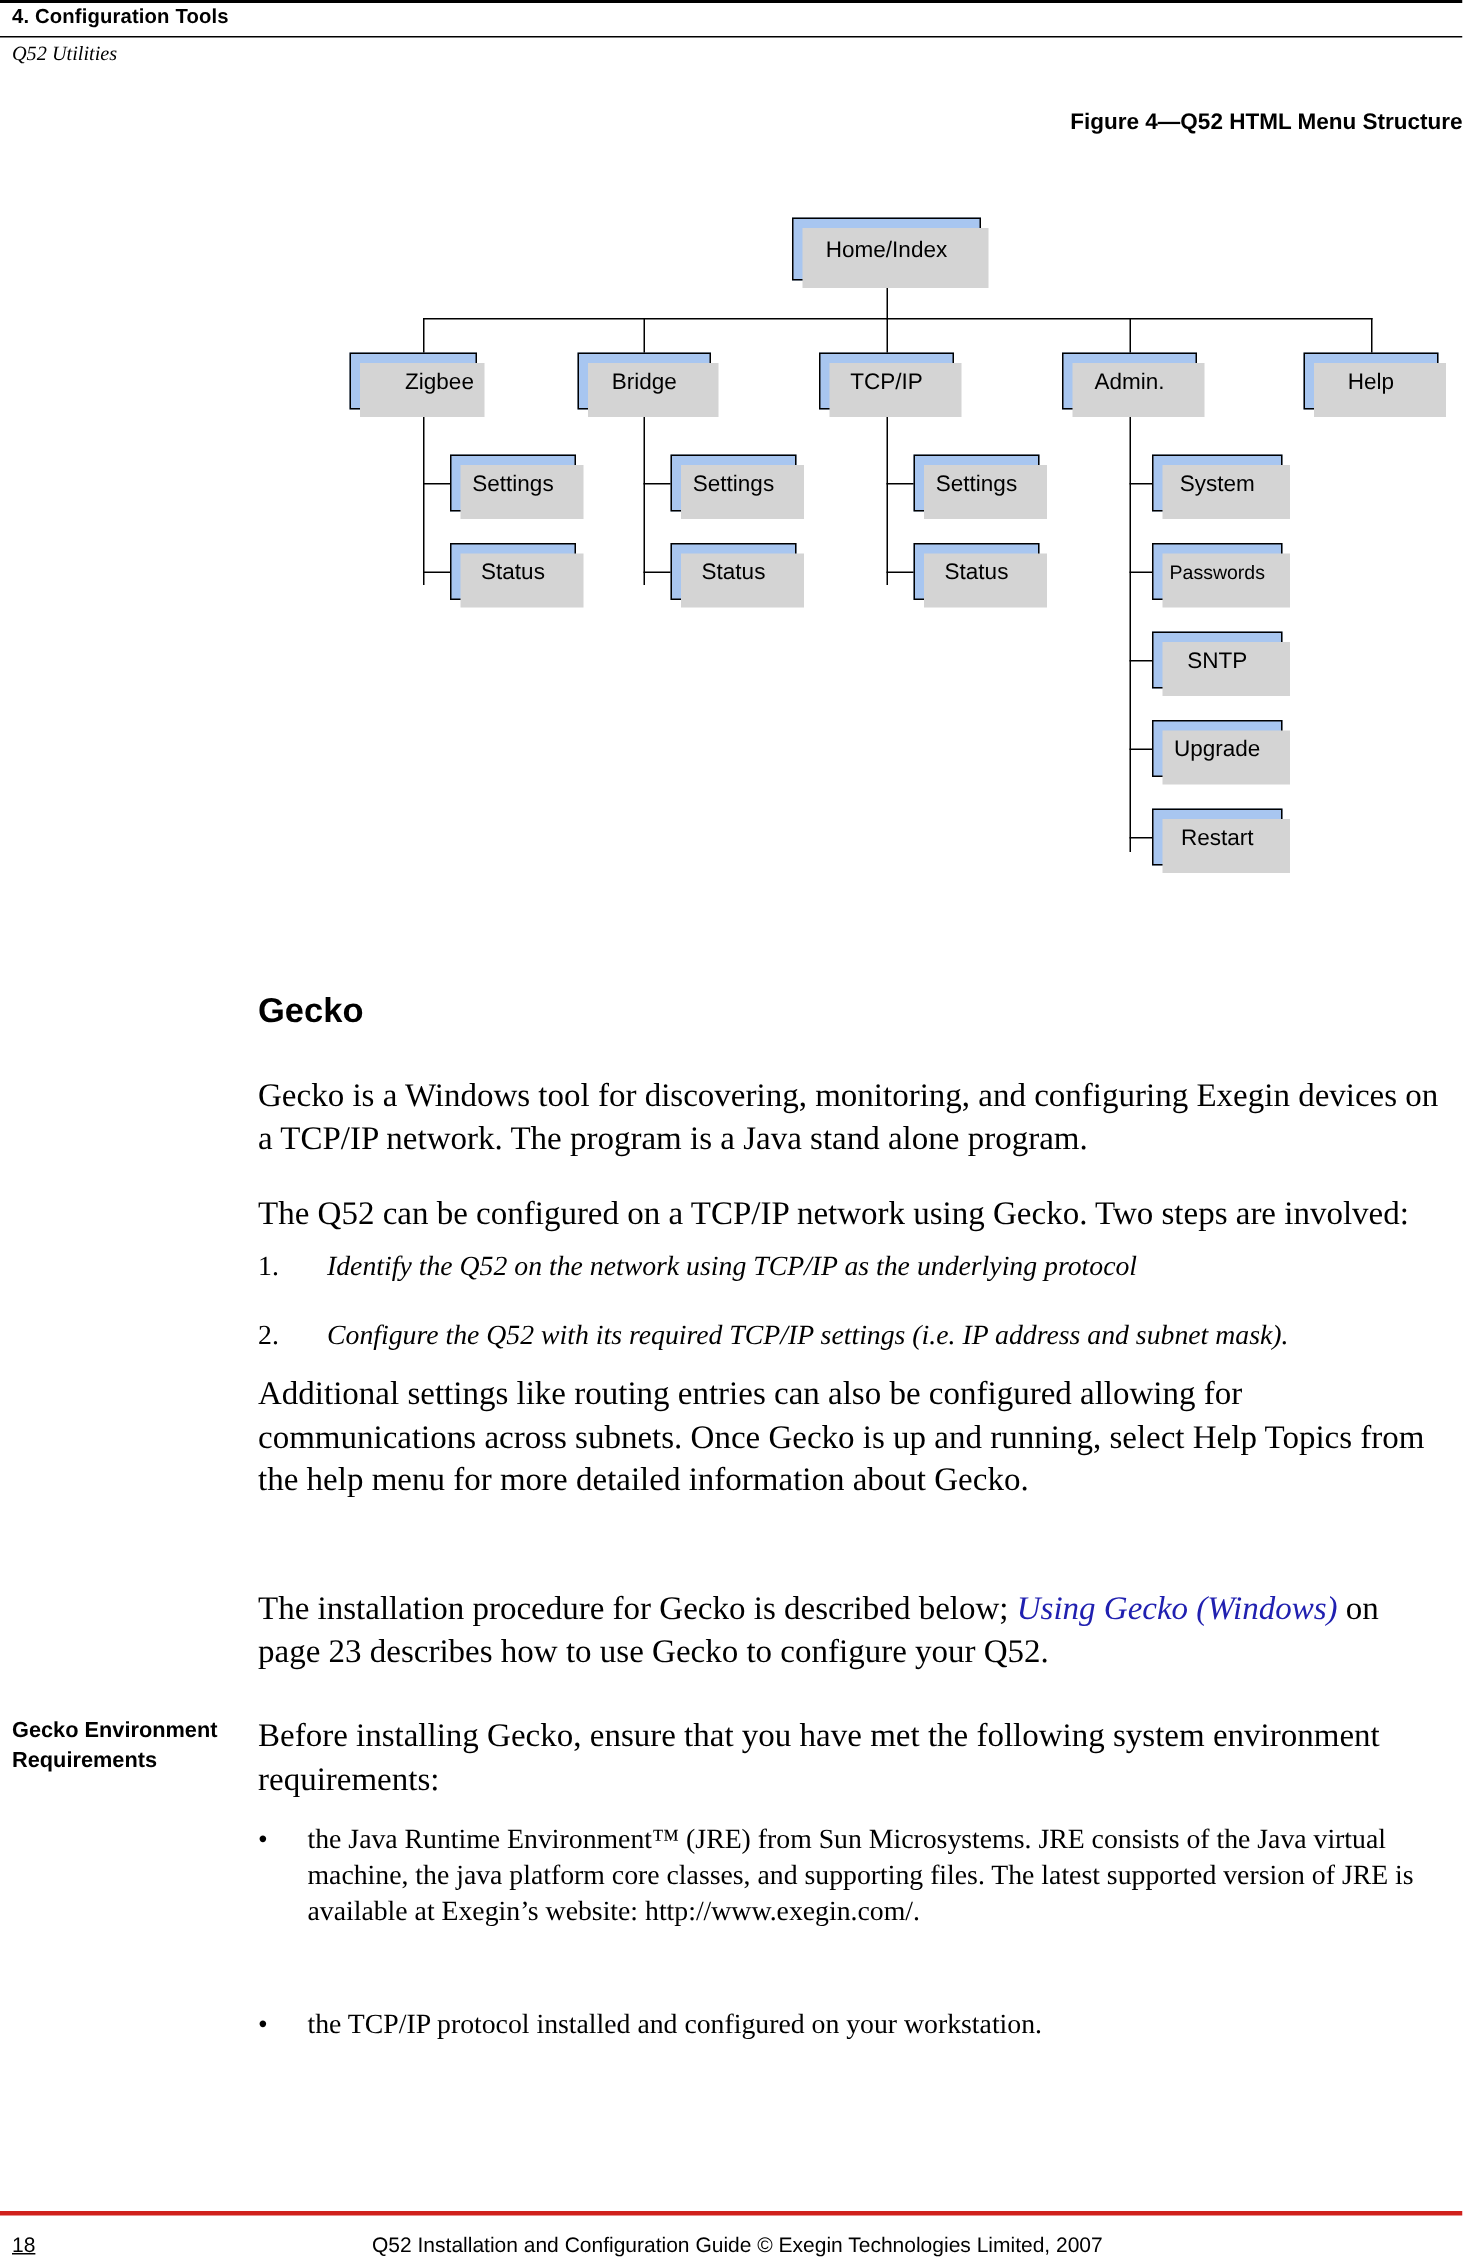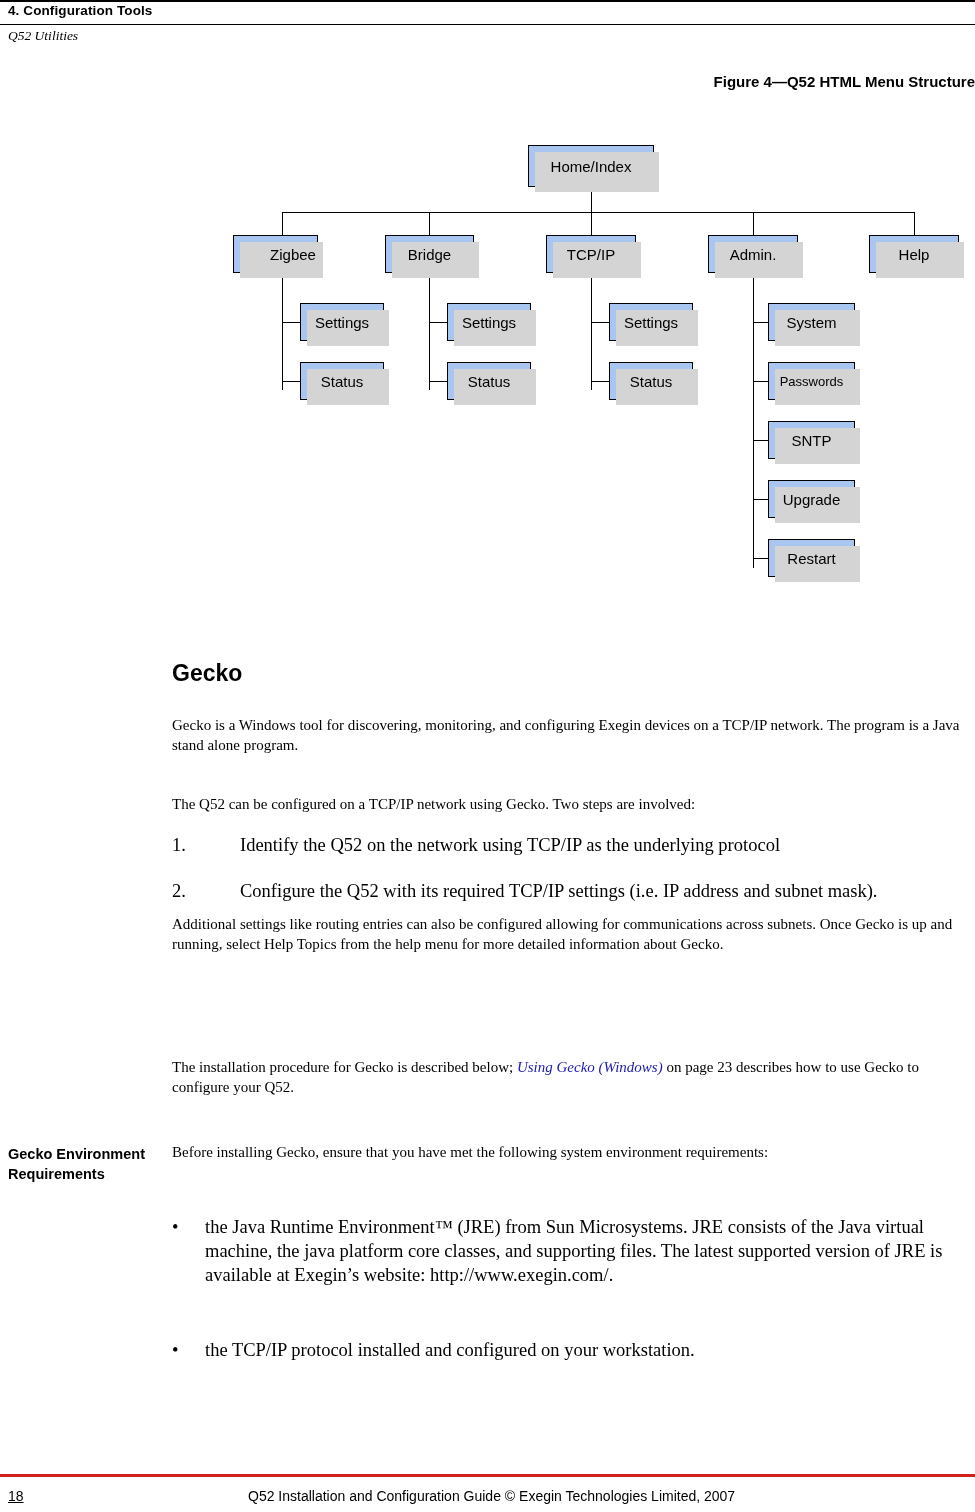--- a/index.html
+++ b/index.html
@@ -126,38 +126,39 @@
     position: absolute;
     font-family: Liberation Sans, sans-serif;
     font-weight: bold;
     font-size: 14.5px;
     line-height: 1.38;
     width: 150px;
   }
   .para {
     position: absolute;
     font-family: "Liberation Serif", serif;
-    font-size: 15px;
+    font-size: 22px;
     line-height: 1.30;
   }
   .para .link { font-style: italic; color: #2020b0; }
   .numitem {
     position: absolute;
     font-family: "Liberation Serif", serif;
     font-size: 18.5px;
     line-height: 1.30;
   }
   .numitem .num {
     position: absolute;
     left: 0;
     top: 0;
   }
   .numitem .txt {
     display: block;
-    margin-left: 68px;
+    margin-left: 46px;
+    font-style: italic;
   }
   .bullet {
     position: absolute;
     font-family: "Liberation Serif", serif;
     font-size: 18.5px;
     line-height: 1.30;
   }
   .bullet .dot {
     position: absolute;
     left: 0;

